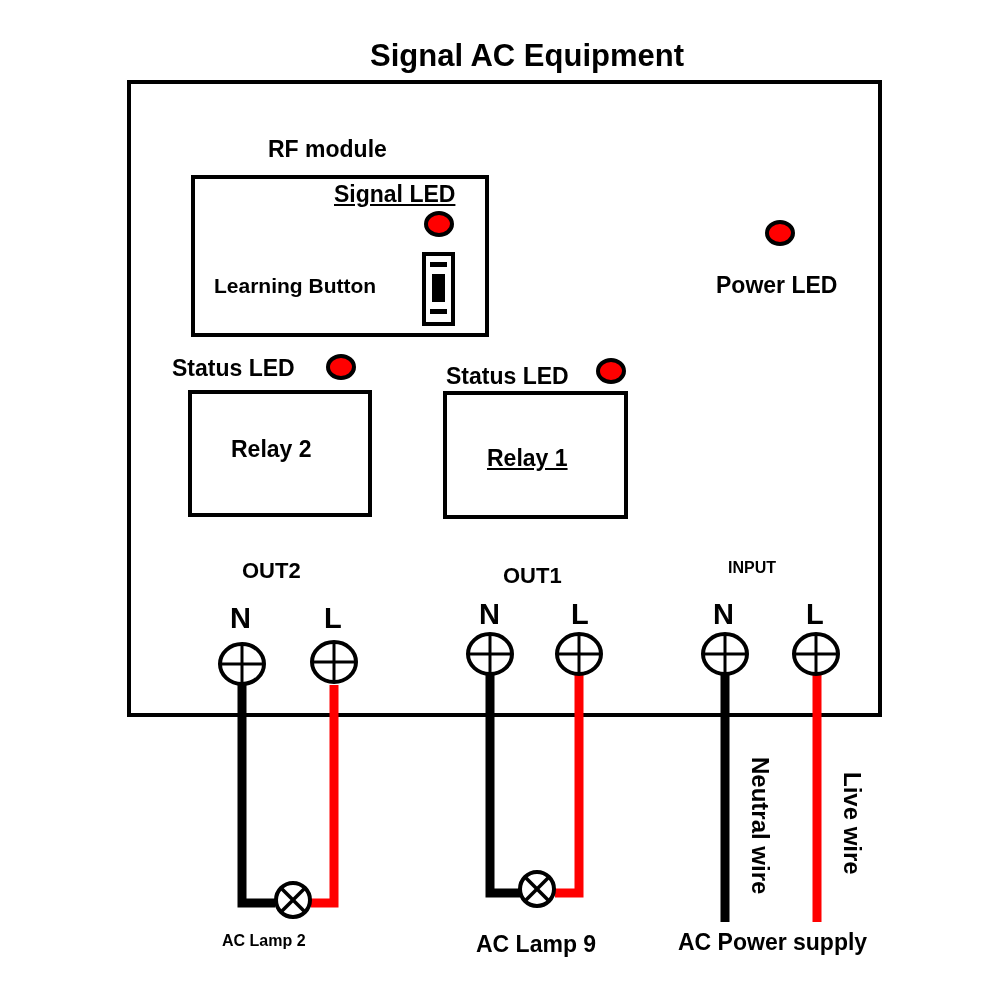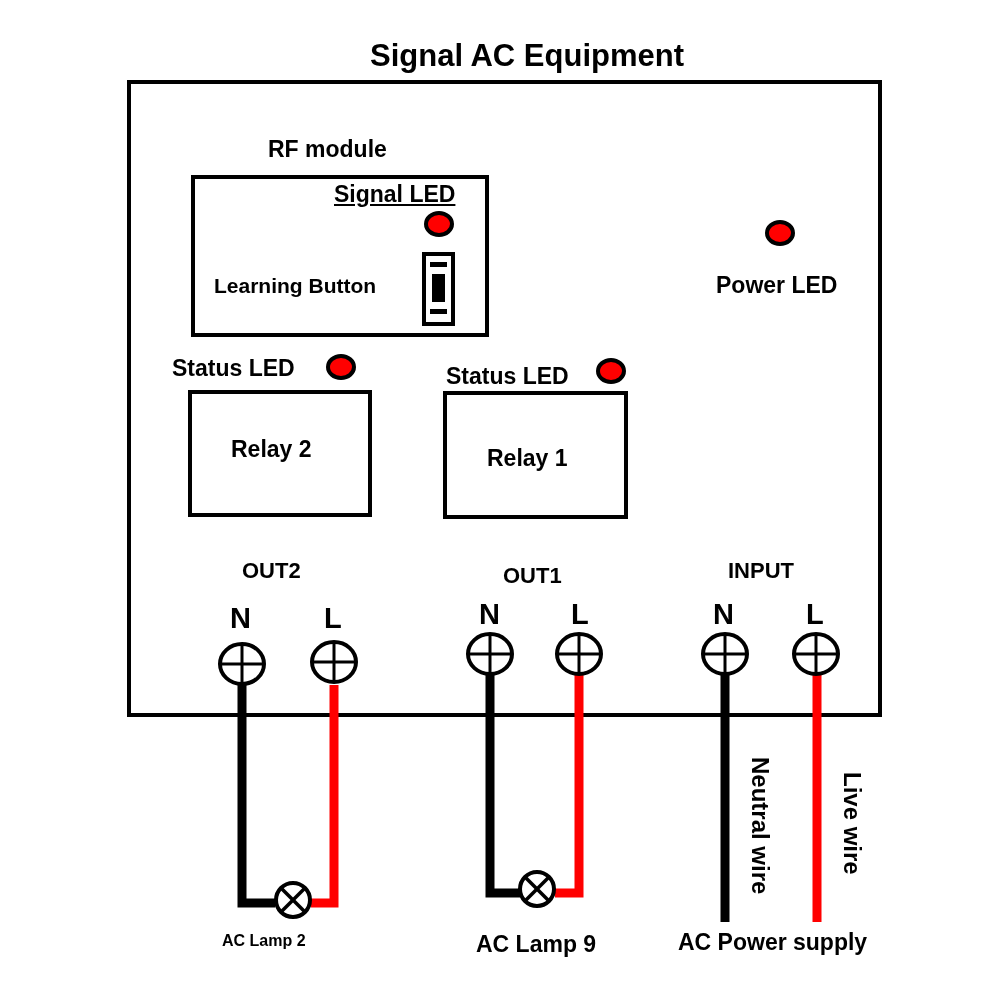--- a/index.html
+++ b/index.html
@@ -35,25 +35,25 @@
 <div class="txt" style="left:716px; top:254px; font-size:23px;margin-top:20px;">Power LED</div>
 
 <div class="txt" style="left:172px; top:357px; font-size:23px;">Status LED</div>
 <div class="led" style="left:326px; top:354px;"></div>
 <div class="box" style="left:188px; top:390px; width:184px; height:127px;"></div>
 <div class="txt" style="left:231px; top:438px; font-size:23px;">Relay 2</div>
 
 <div class="txt" style="left:446px; top:365px; font-size:23px;">Status LED</div>
 <div class="led" style="left:596px; top:358px;"></div>
 <div class="box" style="left:443px; top:391px; width:185px; height:128px;"></div>
-<div class="txt" style="left:487px; top:447px; font-size:23px;">Relay 1</div>
+<div class="txt" style="left:487px; top:447px; font-size:23px;text-decoration:underline;">Relay 1</div>
 
 <div class="txt" style="left:242px; top:560px; font-size:22px;">OUT2</div>
 <div class="txt" style="left:503px; top:565px; font-size:22px;">OUT1</div>
-<div class="txt" style="left:728px; top:560px; font-size:22px;">INPUT</div>
+<div class="txt" style="left:728px; top:560px; font-size:16px;">INPUT</div>
 
 <div class="txt" style="left:230px; top:604px; font-size:29px;">N</div>
 <div class="txt" style="left:324px; top:604px; font-size:29px;">L</div>
 <div class="txt" style="left:479px; top:600px; font-size:29px;">N</div>
 <div class="txt" style="left:571px; top:600px; font-size:29px;">L</div>
 <div class="txt" style="left:713px; top:600px; font-size:29px;">N</div>
 <div class="txt" style="left:806px; top:600px; font-size:29px;">L</div>
 
 <svg width="1000" height="1000" viewBox="0 0 1000 1000">
 

